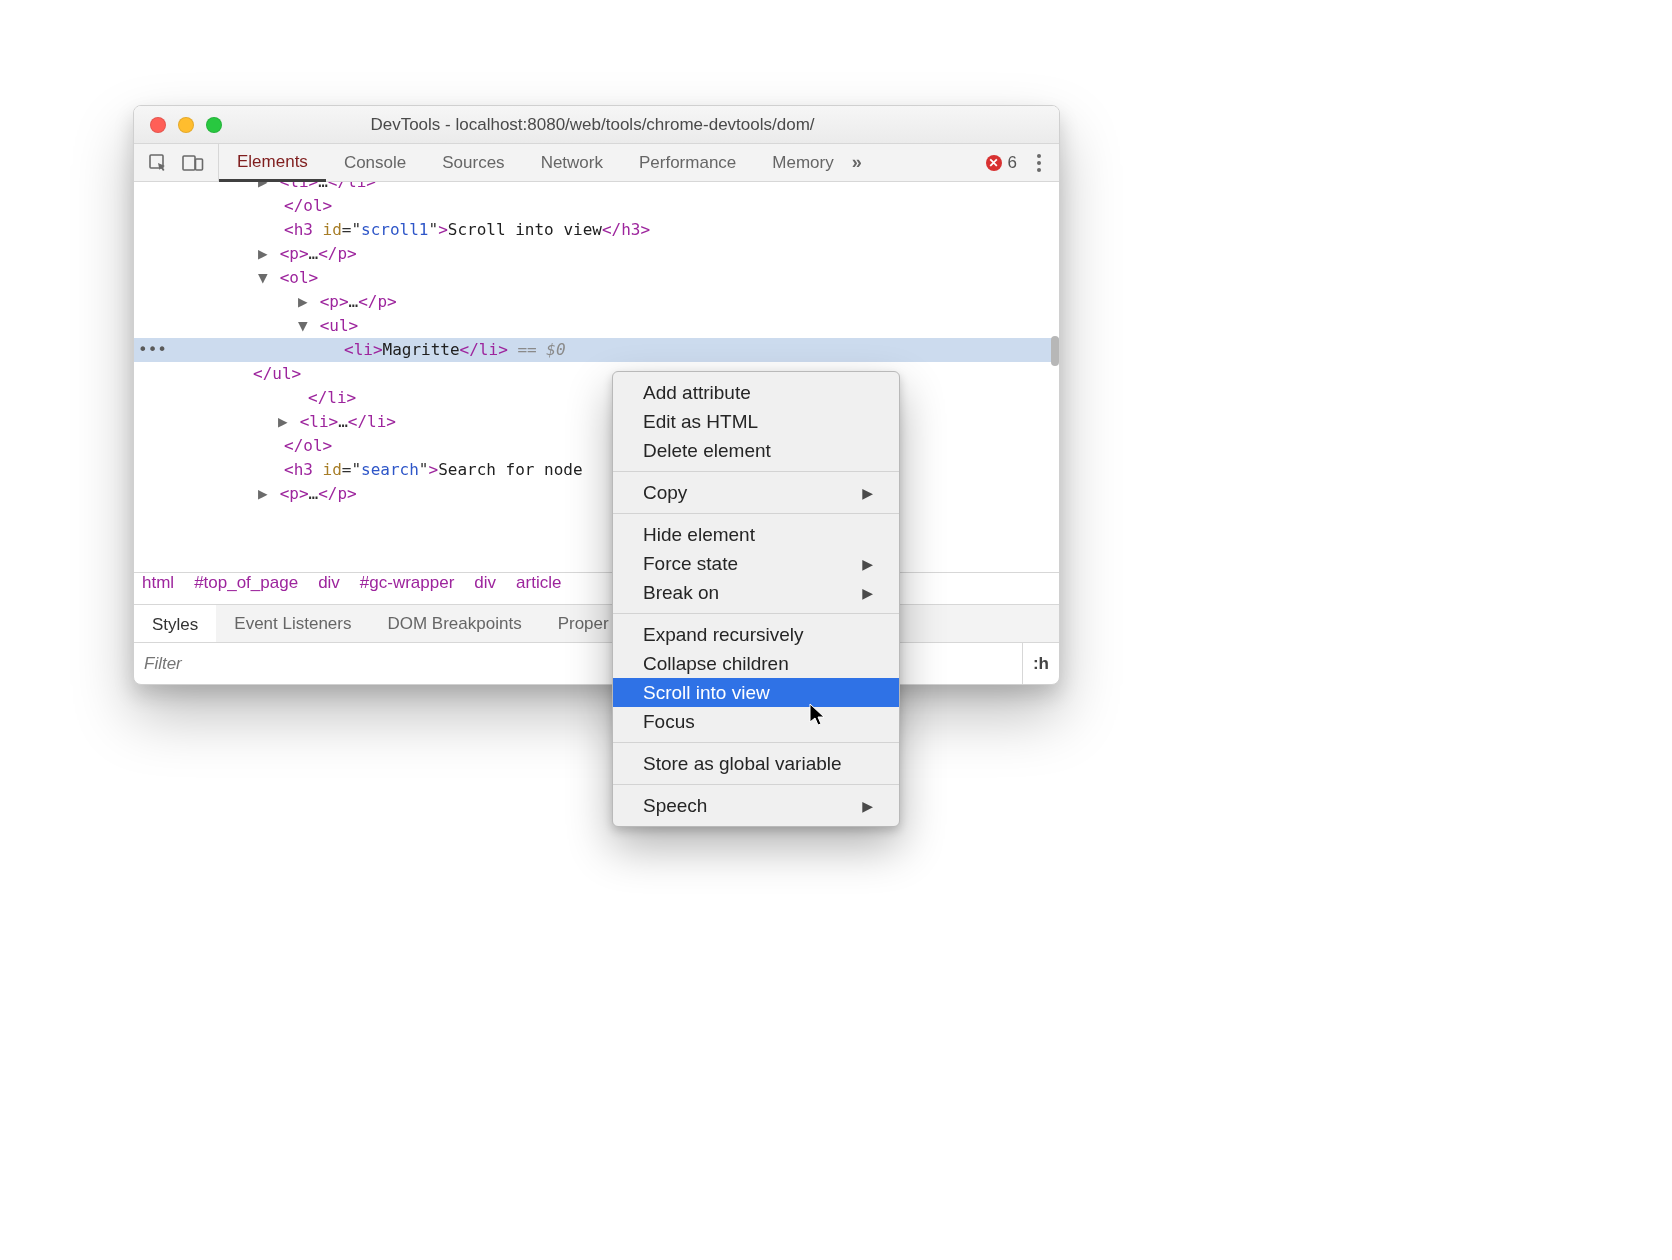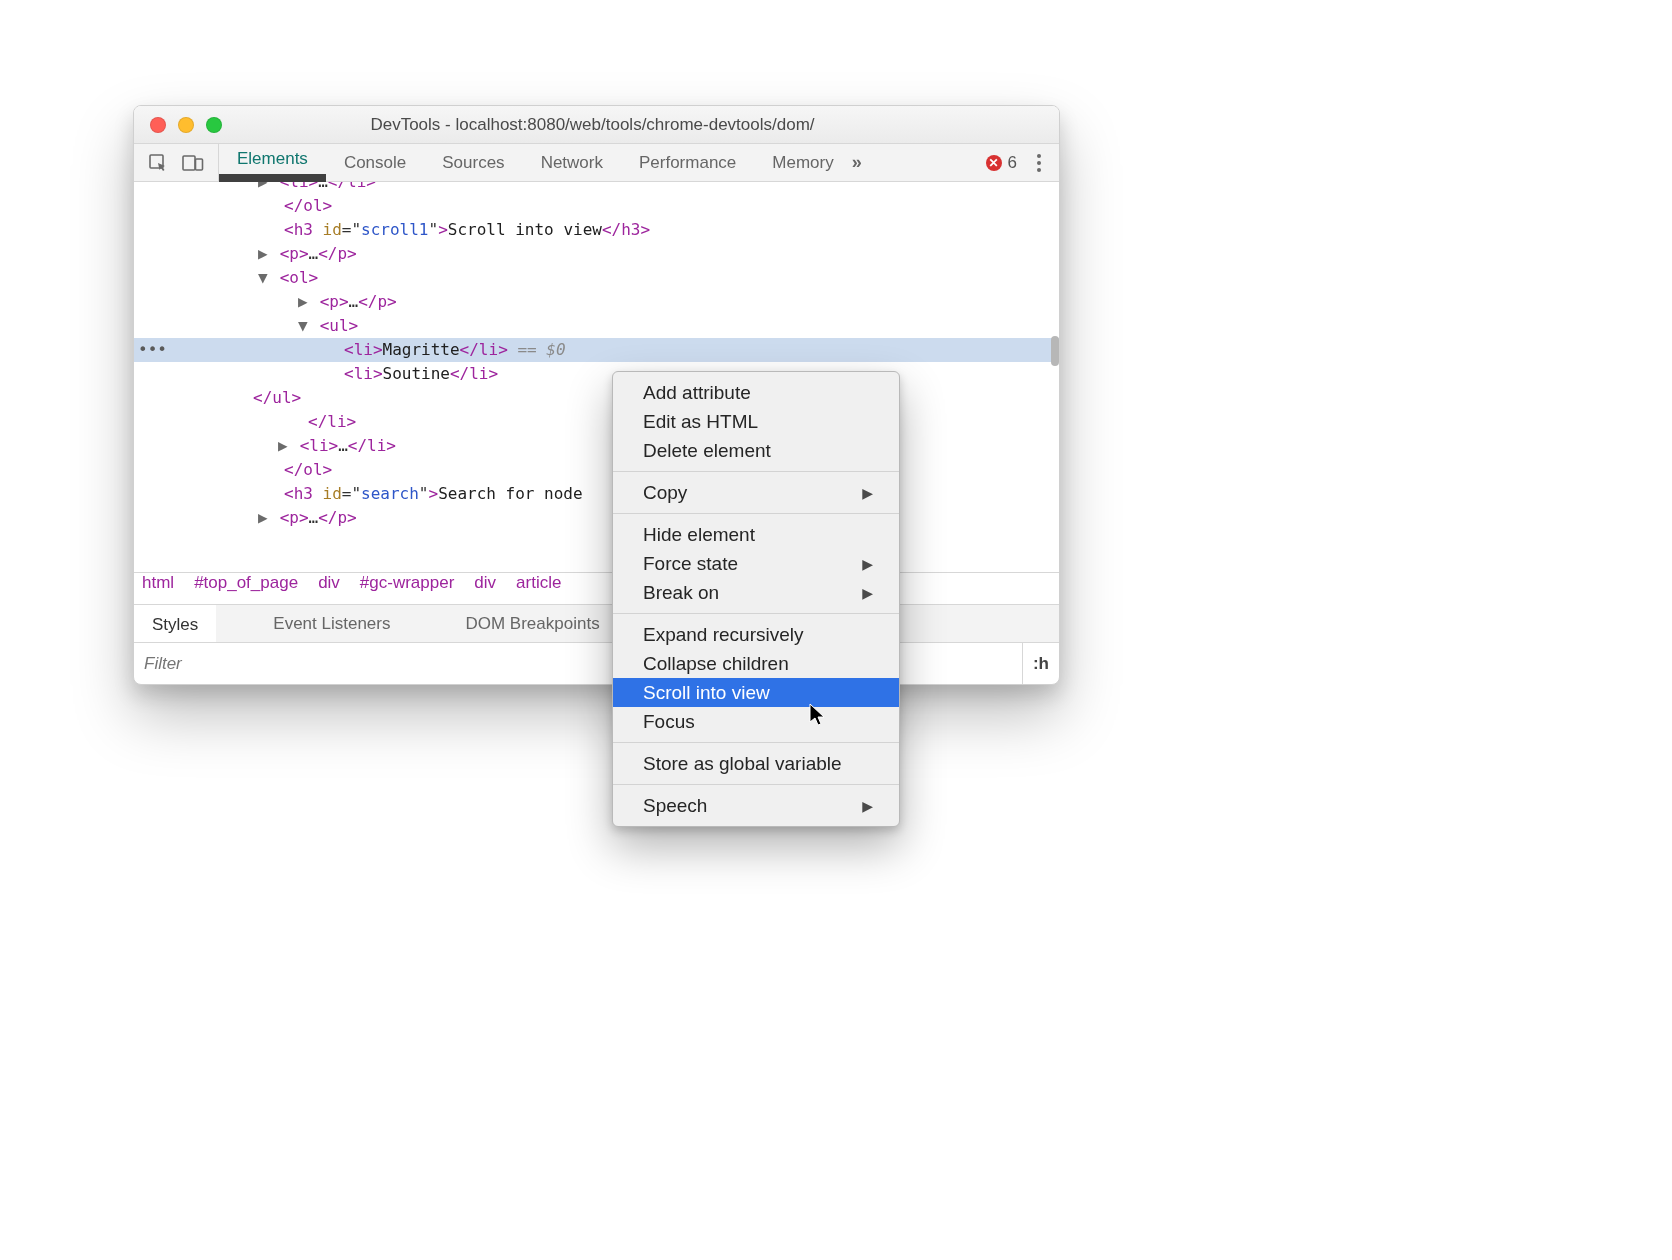--- a/index.html
+++ b/index.html
@@ -72,22 +72,22 @@
   }
   .tab {
     padding: 0 18px;
     display: flex;
     align-items: center;
     font-size: 17px;
     color: #666;
     cursor: default;
   }
   .tab.active {
-    color: #0f766e;
-    border-bottom: 8px solid #404040;
+    color: #7f1d1d;
+    border-bottom: 3px solid #404040;
     margin-bottom: -1px;
   }
   .toolbar-right {
     margin-left: auto;
     display: flex;
     align-items: center;
     gap: 14px;
     padding-right: 12px;
   }
   .chevrons {
@@ -167,21 +167,20 @@
     gap: 20px;
     font-size: 17px;
   }
   .crumb { color: #9d259d; cursor: default;}
   .styles-tabs {
     height: 38px;
     border-top: 1px solid #d7d7d7;
     display: flex;
     align-items: stretch;
     background: #f3f3f3;
-    gap: 39px;
   }
   .stab {
     padding: 0 18px;
     display: flex; align-items: center;
     font-size: 17px;
     color: #666;
   }
   .stab.active {
     background: #ffffff;
     border-top: 2px solid transparent;
@@ -310,21 +309,20 @@
   <div class="dom-panel">
     <div class="dom-scroll" id="dom-scroll">
         <div class="row" style="margin-top: -14px; padding-left: 140px;"><span class="disclosure" style="margin-left:-16px;">▶</span> <span class="t-tag">&lt;li&gt;</span>…<span class="t-tag">&lt;/li&gt;</span></div>
         <div class="row" style="padding-left: 150px;"><span class="t-tag">&lt;/ol&gt;</span></div>
         <div class="row" style="padding-left: 150px;"><span class="t-tag">&lt;h3 </span><span class="t-attrname">id</span>="<span class="t-attrval">scroll1</span>"<span class="t-tag">&gt;</span><span class="t-text">Scroll into view</span><span class="t-tag">&lt;/h3&gt;</span></div>
         <div class="row" style="padding-left: 140px;"><span class="disclosure" style="margin-left:-16px;">▶</span> <span class="t-tag">&lt;p&gt;</span>…<span class="t-tag">&lt;/p&gt;</span></div>
         <div class="row" style="padding-left: 140px;"><span class="disclosure" style="margin-left:-16px;">▼</span> <span class="t-tag">&lt;ol&gt;</span></div>
         <div class="row" style="padding-left: 180px;"><span class="disclosure" style="margin-left:-16px;">▶</span> <span class="t-tag">&lt;p&gt;</span>…<span class="t-tag">&lt;/p&gt;</span></div>
         <div class="row" style="padding-left: 180px;"><span class="disclosure" style="margin-left:-16px;">▼</span> <span class="t-tag">&lt;ul&gt;</span></div>
         <div class="row selected" style="padding-left: 210px;"><span class="gutter-dots">•••</span><span class="t-tag">&lt;li&gt;</span><span class="t-text">Magritte</span><span class="t-tag">&lt;/li&gt;</span> <span class="t-eq">== $0</span></div>
-        <div class="row" style="padding-left: 210px;"><span class="t-tag">&lt;li&gt;</span><span class="t-text">Soutine</span><span class="t-tag">&lt;/li&gt;</span></div>
         <div class="row" style="padding-left: 119px;"><span class="t-tag">&lt;/ul&gt;</span></div>
         <div class="row" style="padding-left: 174px;"><span class="t-tag">&lt;/li&gt;</span></div>
         <div class="row" style="padding-left: 160px;"><span class="disclosure" style="margin-left:-16px;">▶</span> <span class="t-tag">&lt;li&gt;</span>…<span class="t-tag">&lt;/li&gt;</span></div>
         <div class="row" style="padding-left: 150px;"><span class="t-tag">&lt;/ol&gt;</span></div>
         <div class="row" style="padding-left: 150px;"><span class="t-tag">&lt;h3 </span><span class="t-attrname">id</span>="<span class="t-attrval">search</span>"<span class="t-tag">&gt;</span><span class="t-text">Search for node</span></div>
         <div class="row" style="padding-left: 140px;"><span class="disclosure" style="margin-left:-16px;">▶</span> <span class="t-tag">&lt;p&gt;</span>…<span class="t-tag">&lt;/p&gt;</span></div>
       </div>
     <div class="scroll-thumb"></div>
   </div>
 

